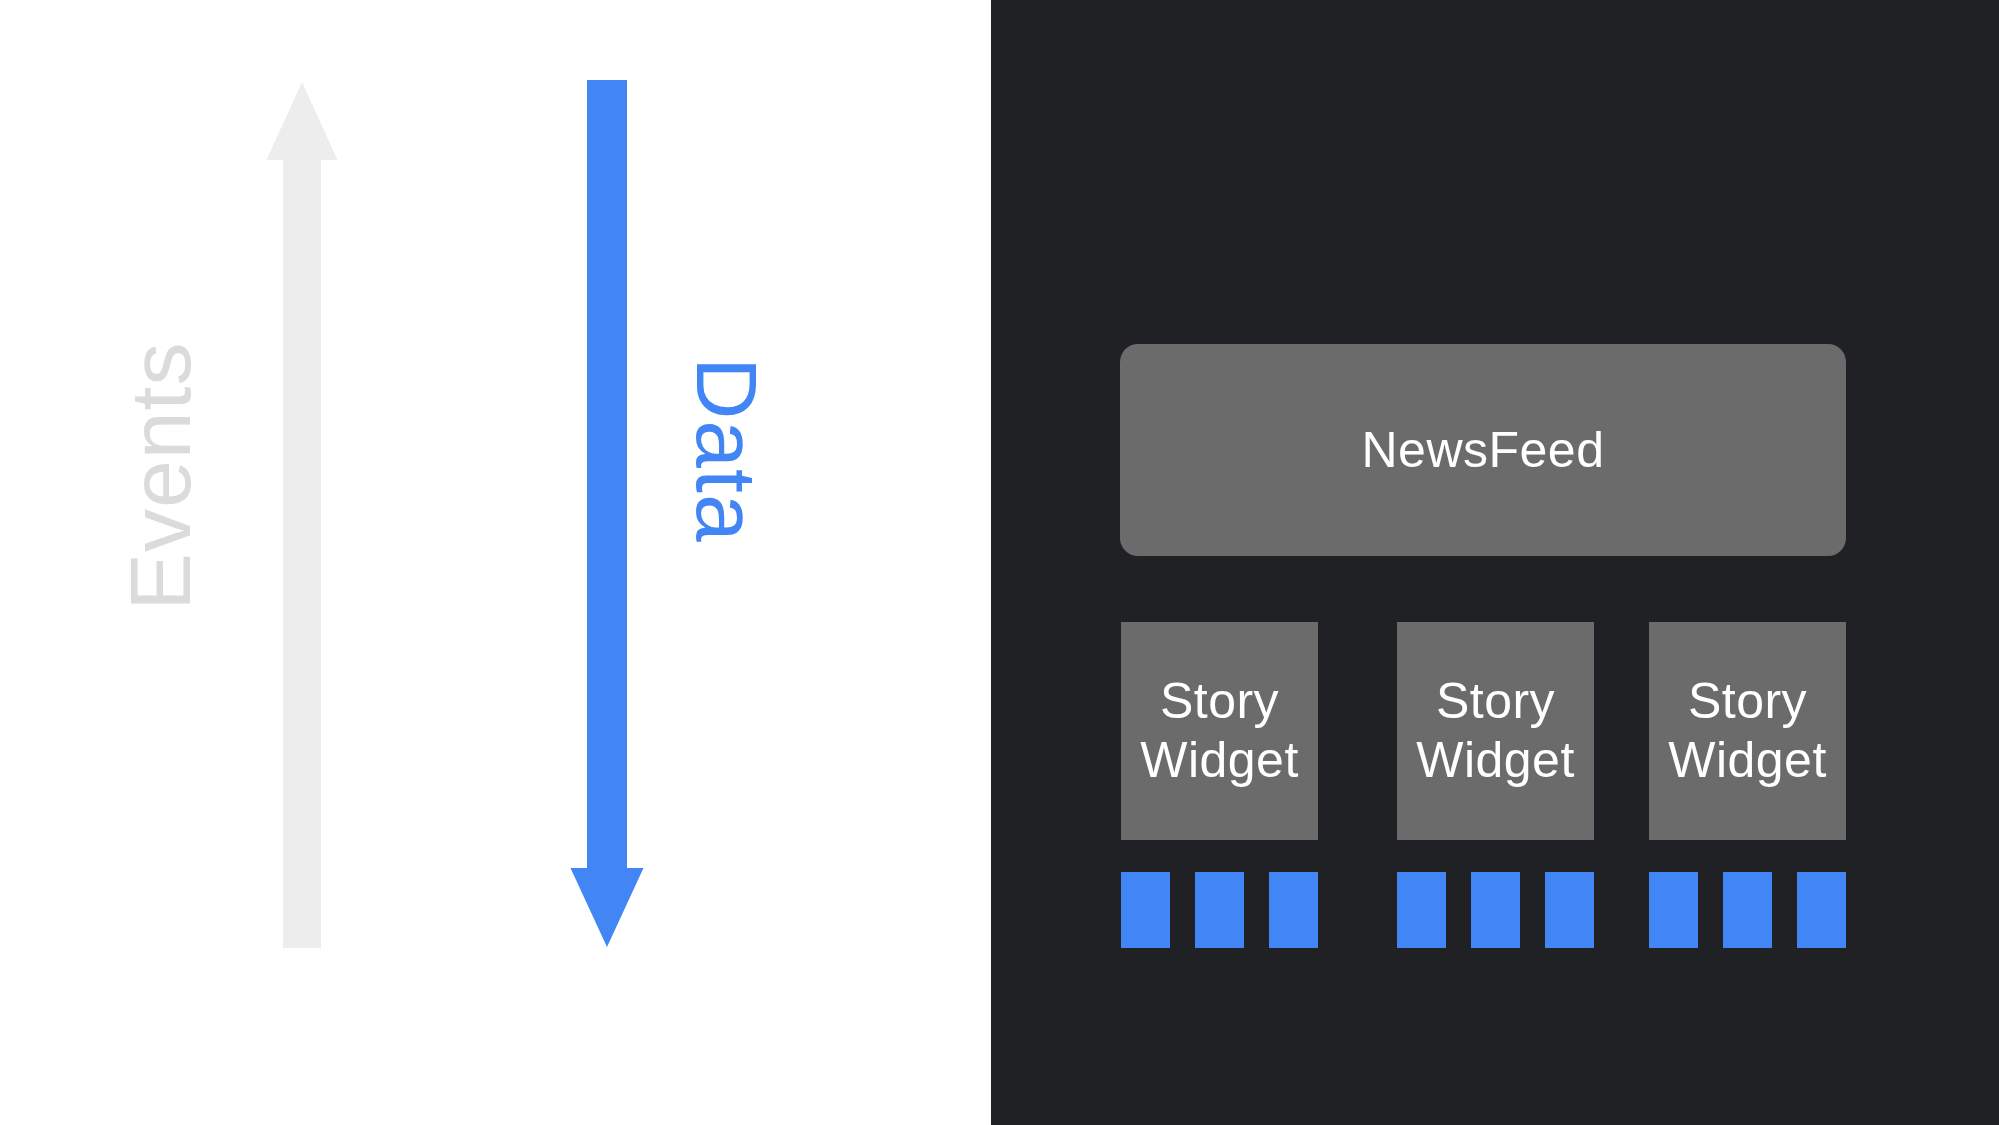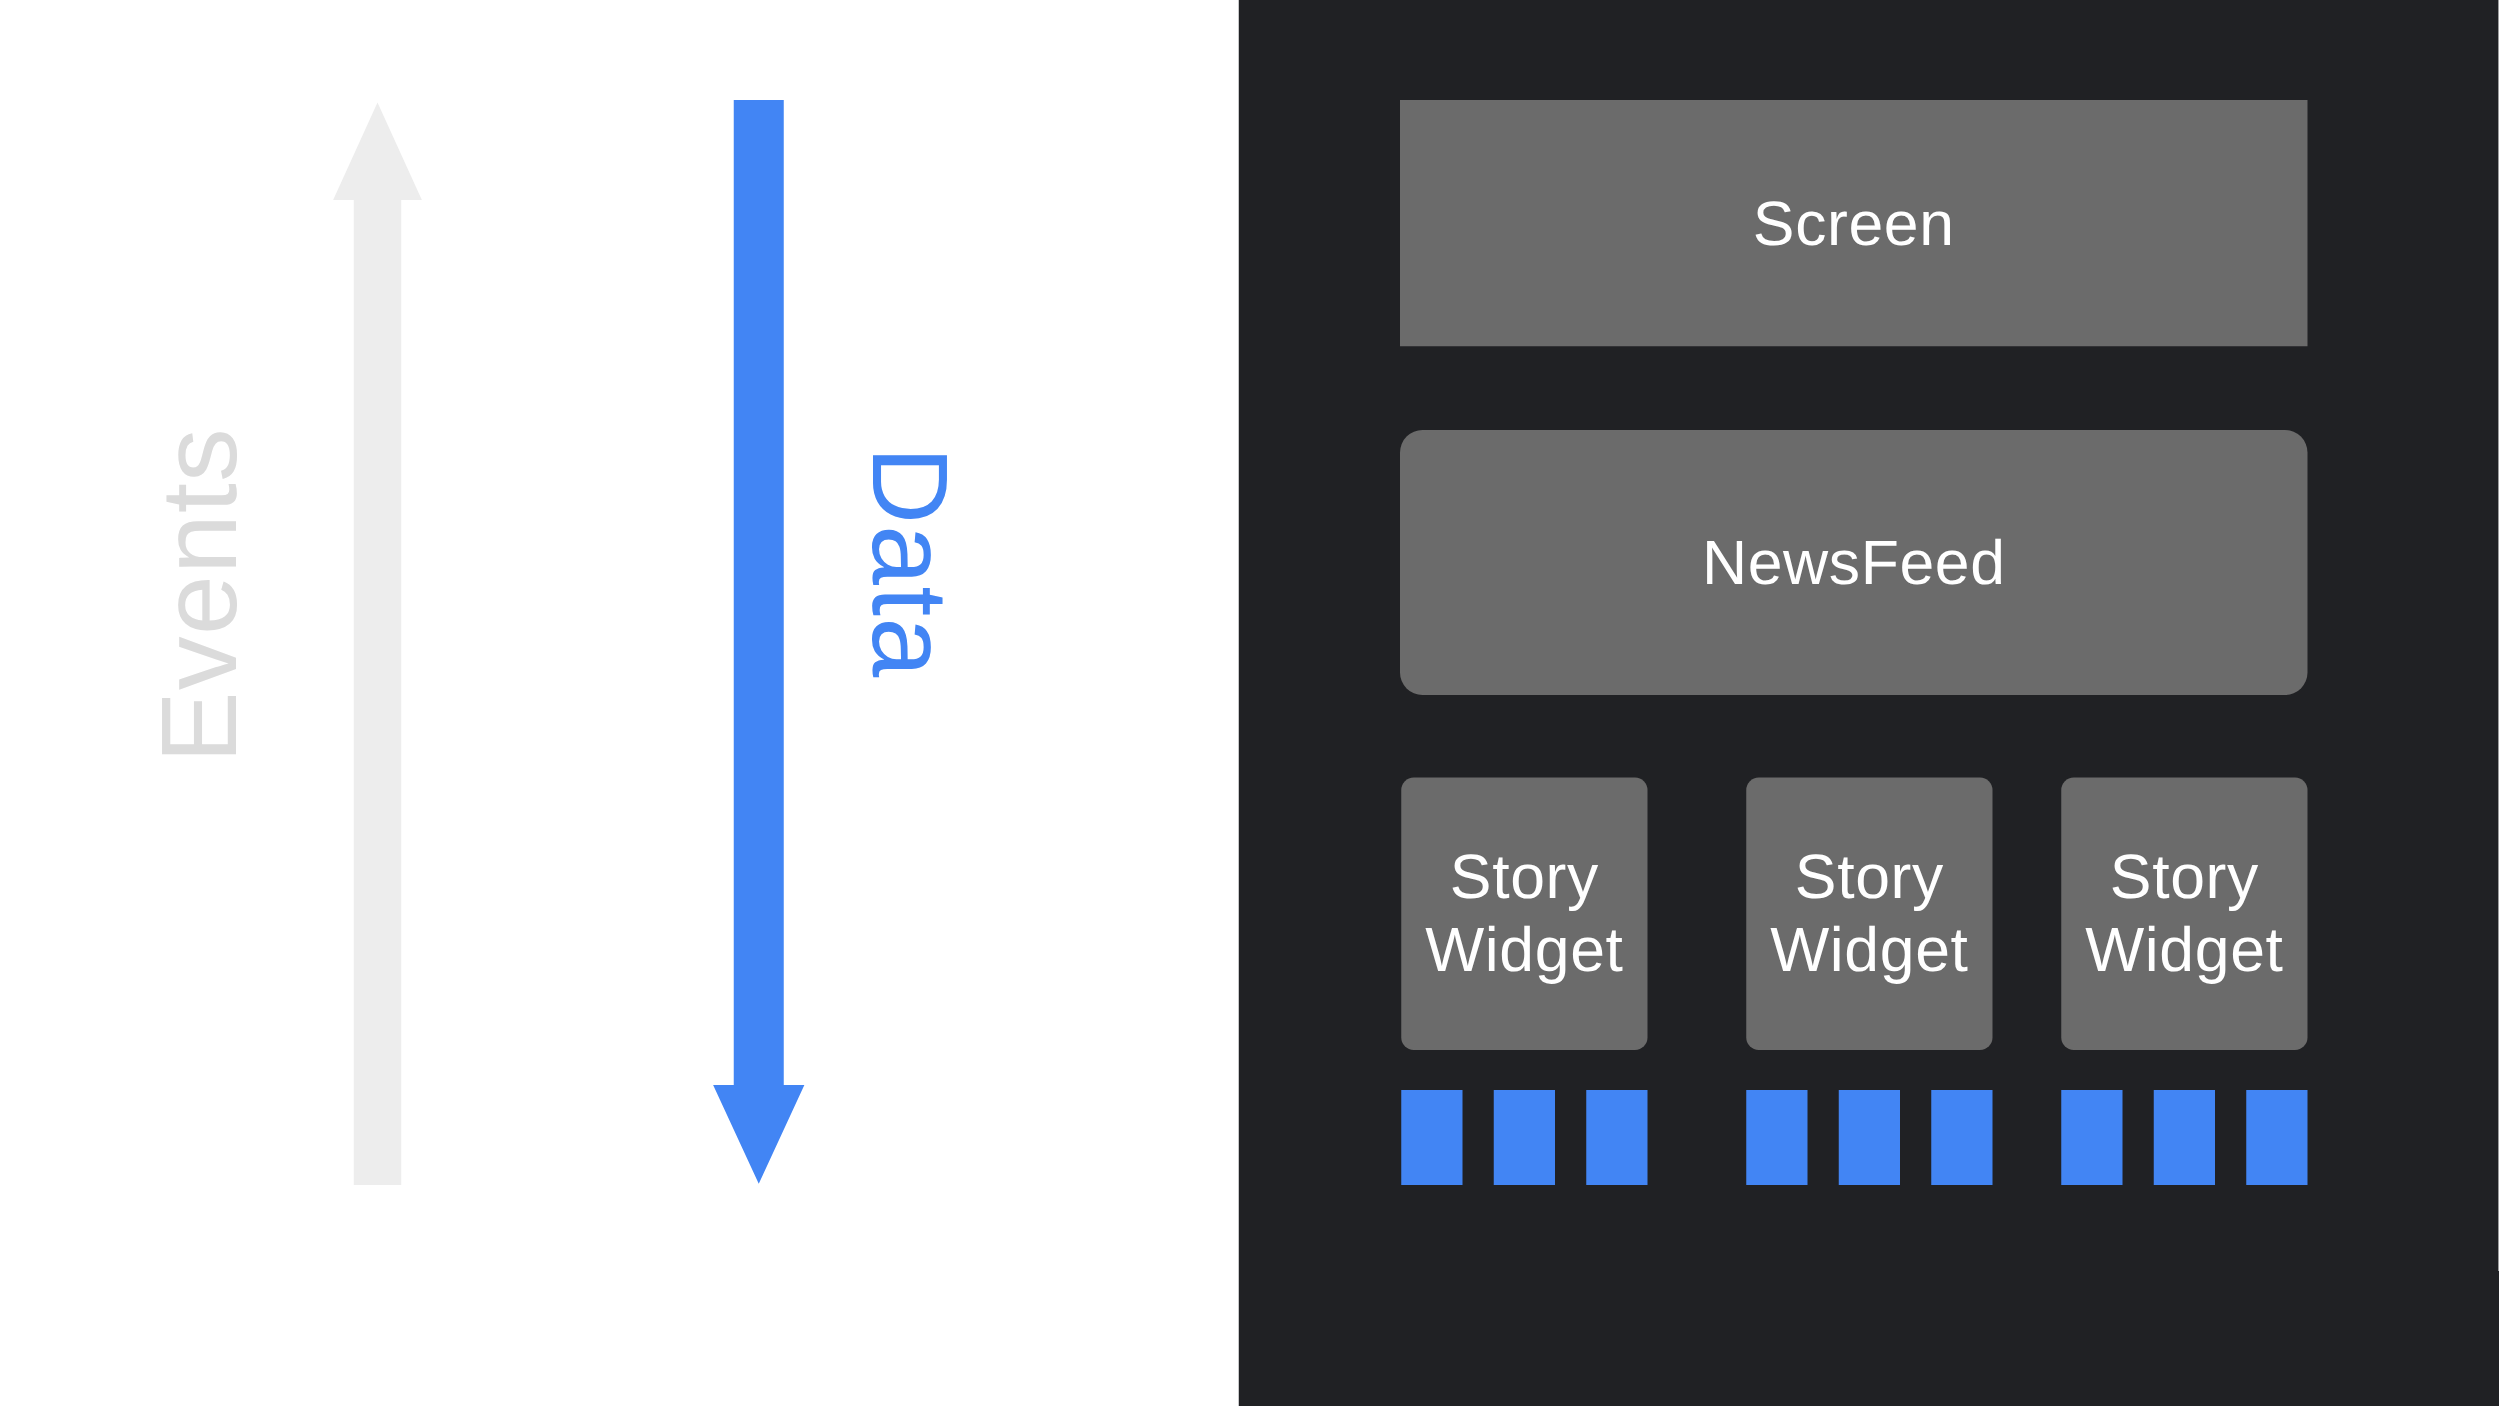--- a/index.html
+++ b/index.html
@@ -58,21 +58,21 @@
     background:var(--box-gray);
     color:var(--box-text);
     display:flex;align-items:center;justify-content:center;
     text-align:center;
     font-size:50px;
     font-weight:500;
     letter-spacing:0.5px;
   }
   .screen-box{left:129px;top:80px;width:726px;height:197px;}
   .newsfeed-box{left:129px;top:344px;width:726px;height:212px;border-radius:18px;}
-  .widget-box{top:622px;width:197px;height:218px;line-height:59px;border-radius:10px;}
+  .widget-box{top:622px;width:197px;height:218px;line-height:59px;}
   .widget-1{left:130px;}
   .widget-2{left:406px;}
   .widget-3{left:658px;}
   .widget-label{width:170px;}
   .squares{
     position:absolute;top:872px;width:197px;height:76px;
     display:flex;justify-content:space-between;
   }
   .squares-1{left:130px;}
   .squares-2{left:406px;}
@@ -91,23 +91,20 @@
     <svg class="arrows-svg" viewBox="0 0 991 1125">
       <polygon class="up-arrow" points="302,82 337.5,160 321,160 321,948 283,948 283,160 266.5,160"></polygon>
       <polygon class="down-arrow" points="587,80 627,80 627,868 643.5,868 607,947 570.5,868 587,868"></polygon>
     </svg>
     <div class="vlabel events">Events</div>
     <div class="vlabel data">Data</div>
   </div>
 
   <div class="right-panel">
 
-    <div class="gbox screen-box">
-      <span>Screen</span>
-    </div>
 
     <div class="gbox newsfeed-box">
       <span>NewsFeed</span>
     </div>
 
     <div class="gbox widget-box widget-1">
       <span class="widget-label">Story Widget</span>
     </div>
     <div class="gbox widget-box widget-2">
       <span class="widget-label">Story Widget</span>

